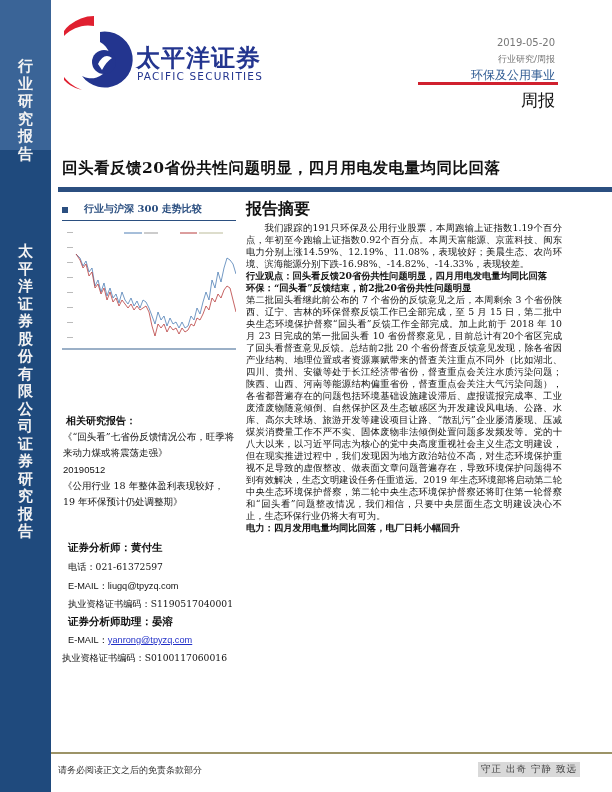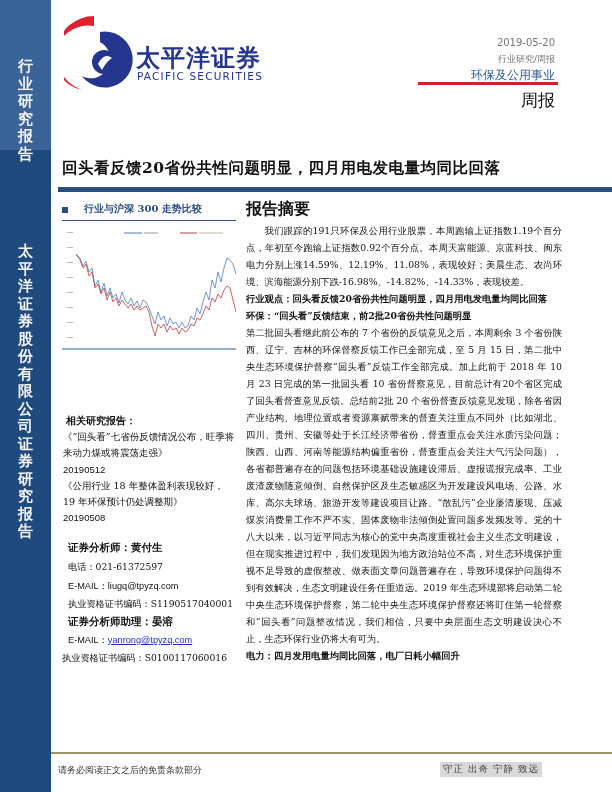--- a/index.html
+++ b/index.html
@@ -27,27 +27,27 @@
   .lpanel-rule { position:absolute; left:62px; top:220px; width:174px; height:1px; background:#2b4f80; }
   .chart { position:absolute; left:62px; top:228px; width:174px; height:124px; }
   .chart-rule { position:absolute; left:62px; top:348px; width:174px; height:2px; background:#9bb0c7; }
   .related-head { position:absolute; left:66px; top:414px; font-size:10px; font-weight:bold; }
   .related { position:absolute; left:63px; top:429px; width:172px; font-size:9.5px; line-height:16.3px; }
   .analyst { position:absolute; left:68px; font-size:9.2px; }
   .analyst.b { font-weight:bold; font-size:10.5px; }
   .sans { font-family:"Liberation Sans", sans-serif; }
   .link { color:#2230c8; text-decoration:underline; }
   .sum-head { position:absolute; left:246px; top:199px; font-family:"DejaVu Sans", sans-serif; font-weight:bold; font-size:16px; }
-  .body { position:absolute; left:246px; width:316px; font-size:9.3px; line-height:17px; text-align:justify; }
+  .body { position:absolute; left:246px; width:316px; font-size:9.3px; line-height:12px; text-align:justify; }
   .body p { margin:0; }
   .b { font-weight:bold; }
   .indent { text-indent:2em; }
   .foot-rule { position:absolute; left:51px; top:752px; width:561px; height:2px; background:#9c9367; }
   .foot-left { position:absolute; left:58px; top:764px; font-size:9px; color:#333; }
-  .foot-right { position:absolute; left:440px; top:762px; background:#d9d9d9; padding:1px 3px; font-size:9.5px; color:#444; letter-spacing:1px; }
+  .foot-right { position:absolute; left:478px; top:762px; background:#d9d9d9; padding:1px 3px; font-size:9.5px; color:#444; letter-spacing:1px; }
 </style>
 </head>
 <body>
 
 <div class="sidebar"></div>
 <div class="sidebar-top"></div>
 <div class="vtext" id="vt1" style="top:58px;">
     <span>行</span>
     <span>业</span>
     <span>研</span>
@@ -114,21 +114,20 @@
   <polyline fill="none" stroke="#4f7fb5" stroke-width="0.8" points="14,26 18,30 21,38 24,33 27,44 30,40 33,58 36,52 39,64 42,55 45,68 48,60 51,70 54,66 57,75 60,64 63,72 66,76 69,70 72,78 75,73 78,80 81,72 84,74 87,80 90,88 93,96 96,84 99,92 102,88 105,98 108,90 111,96 114,94 117,100 120,94 123,100 126,98 129,88 132,92 135,80 138,86 141,74 144,64 147,72 150,52 153,60 156,44 159,54 162,40 165,30 168,32 171,36 174,46"></polyline>
   <polyline fill="none" stroke="#b83c3c" stroke-width="0.8" points="14,26 18,32 21,40 24,36 27,48 30,44 33,60 36,56 39,66 42,60 45,72 48,64 51,74 54,70 57,78 60,72 63,76 66,80 69,76 72,82 75,78 78,82 81,80 84,78 87,84 90,98 93,108 96,96 99,100 102,96 105,104 108,98 111,102 114,100 117,106 120,100 123,104 126,102 129,96 132,98 135,90 138,92 141,86 144,78 147,82 150,70 153,74 156,66 159,70 162,62 165,58 168,60 171,72 174,84"></polyline>
 </svg>
 <div class="chart-rule"></div>
 
 <div class="related-head">相关研究报告：</div>
 <div class="related">
   <div>《“回头看”七省份反馈情况公布，旺季将来动力煤或将震荡走强》</div>
   <div class="sans">20190512</div>
   <div>《公用行业 18 年整体盈利表现较好，19 年环保预计仍处调整期》</div>
-  <div class="sans">20190508</div>
 </div>
 
 <div class="analyst b" style="top:541px;">证券分析师：黄付生</div>
 <div class="analyst" style="top:561px;">电话：021-61372597</div>
 <div class="analyst sans" style="top:580px;">E-MAIL：liugq@tpyzq.com</div>
 <div class="analyst" style="top:598px;">执业资格证书编码：S1190517040001</div>
 <div class="analyst b" style="top:615px;">证券分析师助理：晏溶</div>
 <div class="analyst sans" style="top:634px;"><span>E-MAIL：</span><span class="link">yanrong@tpyzq.com</span></div>
 <div class="analyst" style="top:652px; left:62px;">执业资格证书编码：S0100117060016</div>
 

